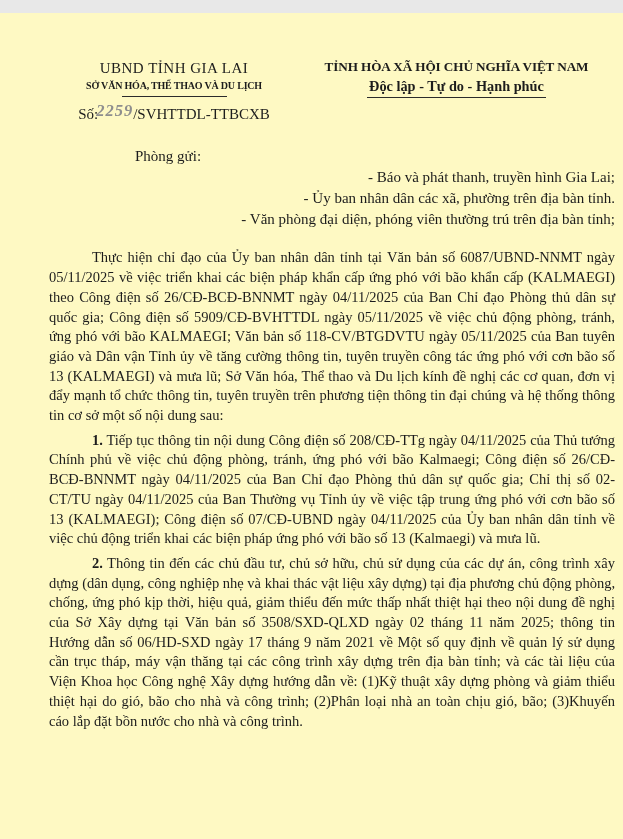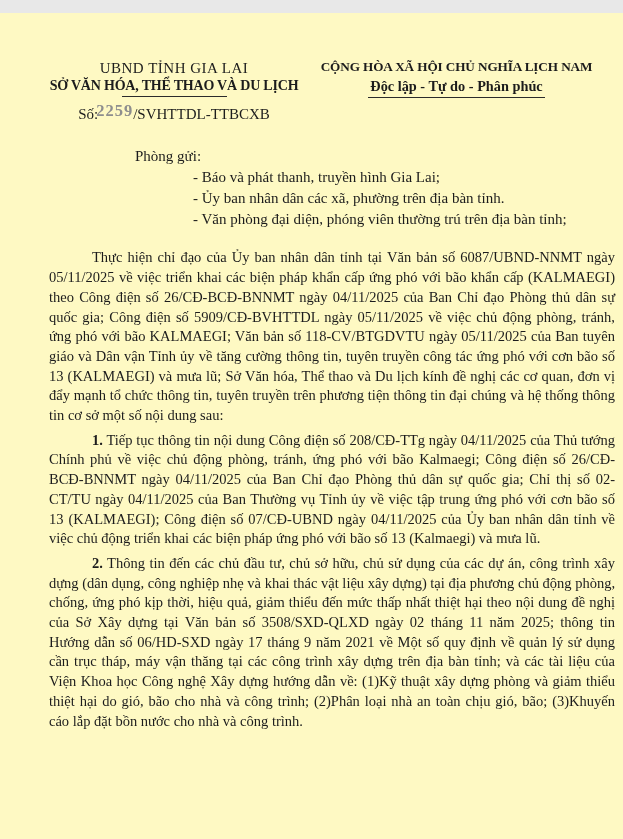--- a/index.html
+++ b/index.html
@@ -13,49 +13,50 @@
     box-sizing: border-box;
     padding: 46px 8px 0 49px;
     overflow: hidden;
   }
   
   .header { display:flex; margin-left:-19px; }
   .header-left { width:288px; text-align:center; flex:none; }
   .header-right { flex:1; text-align:center; padding-right:20px; }
 
   .parent-org { font-size:15px; line-height:18px; letter-spacing:.5px; }
-  .org-name   { font-size:14px; line-height:17px; font-weight:bold; letter-spacing:-.2px; }
+  .org-name   { font-size:10px; line-height:17px; font-weight:bold; letter-spacing:-.2px; }
   .org-underline { width:105px; border-bottom:1.5px solid #2b2b2b; margin:2px auto 0; height:0; }
   .doc-number { font-size:15px; line-height:20px; margin-top:7px; white-space:nowrap; }
   .stamp {
     color: var(--stamp, #8e8e8e);
     font-weight:bold;
     font-size:16.5px;
     letter-spacing:1px;
     position:relative; top:-3px;
     margin-left:-2px;
+    font-style:italic;
   }
   .subject { font-size:12.7px; line-height:18.2px; width:256px; margin:3px auto 0; }
 
   .national-title { font-size:13.2px; line-height:16px; font-weight:bold; letter-spacing:-.1px; white-space:nowrap; }
   .motto {
     display:inline-block;
     font-size:14.3px; line-height:17px; font-weight:bold;
     border-bottom:1.5px solid #2b2b2b;
     padding:1px 2px 2px;
     margin-top:2px;
     white-space:nowrap;
   }
   .date-line { font-style:italic; font-size:14.4px; margin-top:11px; white-space:nowrap; }
   .date-line .stamp { font-style:normal; font-size:15.5px; top:-1px; margin:0 -1px 0 -2px; }
 
   
   .recipients { margin-top:22px; font-size:15px; }
   .kinh-gui { margin-left:86px; line-height:21px; }
-  .recipient-item { margin-left:144px; line-height:20.8px; }
+  .recipient-item { margin-left:144px; line-height:20.8px;text-align:right; }
 
   
   .body-text { margin-top:19px; }
   .para {
     margin:0;
     font-size:14.5px;
     line-height:19.7px;
     text-align:justify;
     text-indent:43px;
   }
@@ -68,22 +69,22 @@
 <div class="page">
 
   <div class="header">
     <div class="header-left">
       <div class="parent-org">UBND TỈNH GIA LAI</div>
       <div class="org-name">SỞ VĂN HÓA, THỂ THAO VÀ DU LỊCH</div>
       <div class="org-underline"></div>
       <div class="doc-number"><span>Số:</span><span class="stamp">2259</span><span>/SVHTTDL-TTBCXB</span></div>
     </div>
     <div class="header-right">
-      <div class="national-title">CỘNG HÒA XÃ HỘI CHỦ NGHĨA LỊCH NAM</div>
-      <div><span class="motto">Độc lập - Tự do - Phân phúc</span></div>
+      <div class="national-title">TỈNH HÒA XÃ HỘI CHỦ NGHĨA VIỆT NAM</div>
+      <div><span class="motto">Độc lập - Tự do - Hạnh phúc</span></div>
     </div>
   </div>
 
   <div class="recipients">
     <div class="kinh-gui">Phòng gửi:</div>
     <div class="recipient-list">
         <div class="recipient-item">- Báo và phát thanh, truyền hình Gia Lai;</div>
         <div class="recipient-item">- Ủy ban nhân dân các xã, phường trên địa bàn tỉnh.</div>
         <div class="recipient-item">- Văn phòng đại diện, phóng viên thường trú trên địa bàn tỉnh;</div>
       </div>

